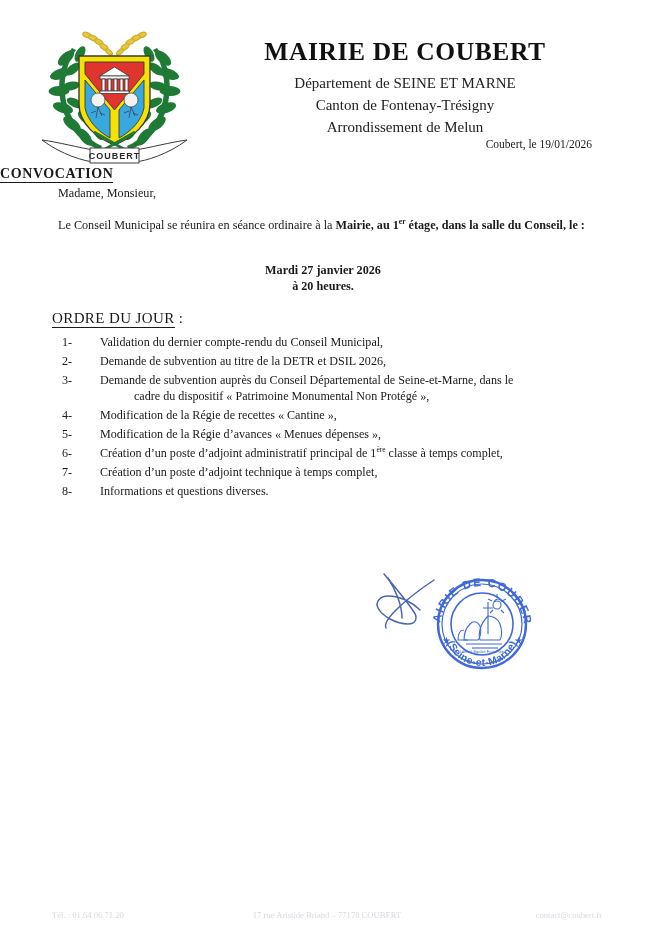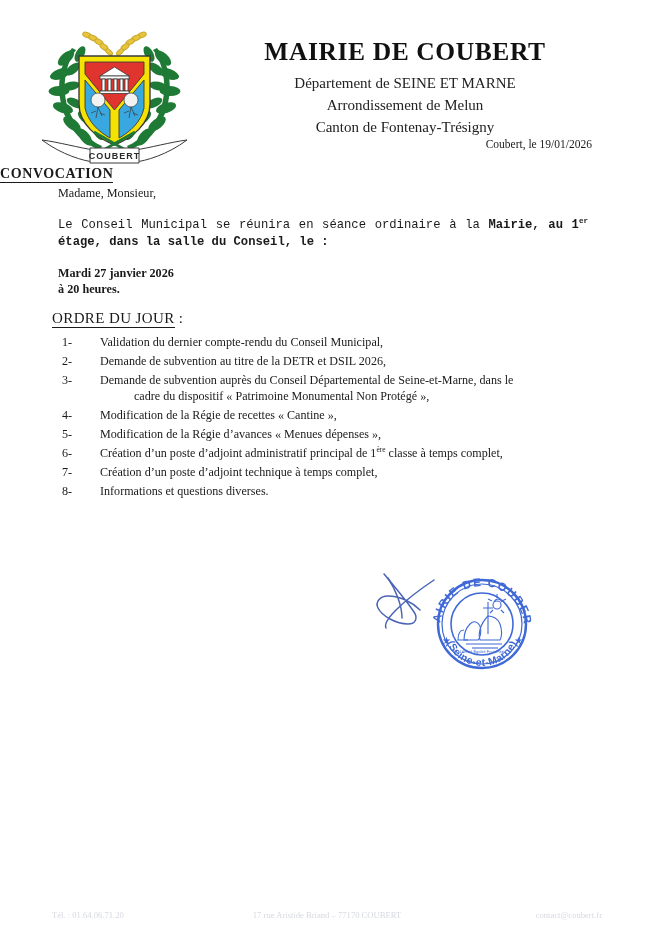--- a/index.html
+++ b/index.html
@@ -93,30 +93,30 @@
     width: 530px;
   }
   .salutation {
     font-size: 12.2px;
     margin-bottom: 16px;
   }
   .para {
     font-size: 12.2px;
     text-align: justify;
     line-height: 1.38;
-    font-family: Liberation Mono, monospace;
   }
   .para b { font-weight: bold; }
   sup {
     font-size: 0.62em;
     vertical-align: super;
     line-height: 0;
   }
   .meeting-when {
-    margin-top: 14px;
+    margin-top: 28px;
+    text-align: center;
     font-size: 12.2px;
     font-weight: bold;
     line-height: 1.35;
   }
 
   
   .odj-heading {
     position: absolute;
     left: 52px;
     top: 310px;
@@ -311,22 +311,22 @@
           <path d="M155 126 C135 141 113 147 103 148 L103 136 C117 134 139 128 155 126 Z"></path>
           <path d="M58 134 L107 134 L107 149 L58 149 Z"></path>
         </g>
         <text x="82.5" y="145" font-family="Liberation Sans, sans-serif" font-size="9" font-weight="bold" fill="#2a2a2a" text-anchor="middle" letter-spacing="1">COUBERT</text>
       </svg>
     </div>
 
     <div class="header-titles">
       <div class="mairie-title">MAIRIE DE COUBERT</div>
       <div class="sub-line first">Département de SEINE ET MARNE</div>
+      <div class="sub-line">Canton de Fontenay-Trésigny</div>
       <div class="sub-line">Arrondissement de Melun</div>
-      <div class="sub-line">Canton de Fontenay-Trésigny</div>
     </div>
 
     <div class="date-line">Coubert, le 19/01/2026</div>
   </div>
 
   <div class="convocation">
     <span>CONVOCATION</span>
   </div>
 
   <div class="body-area">

